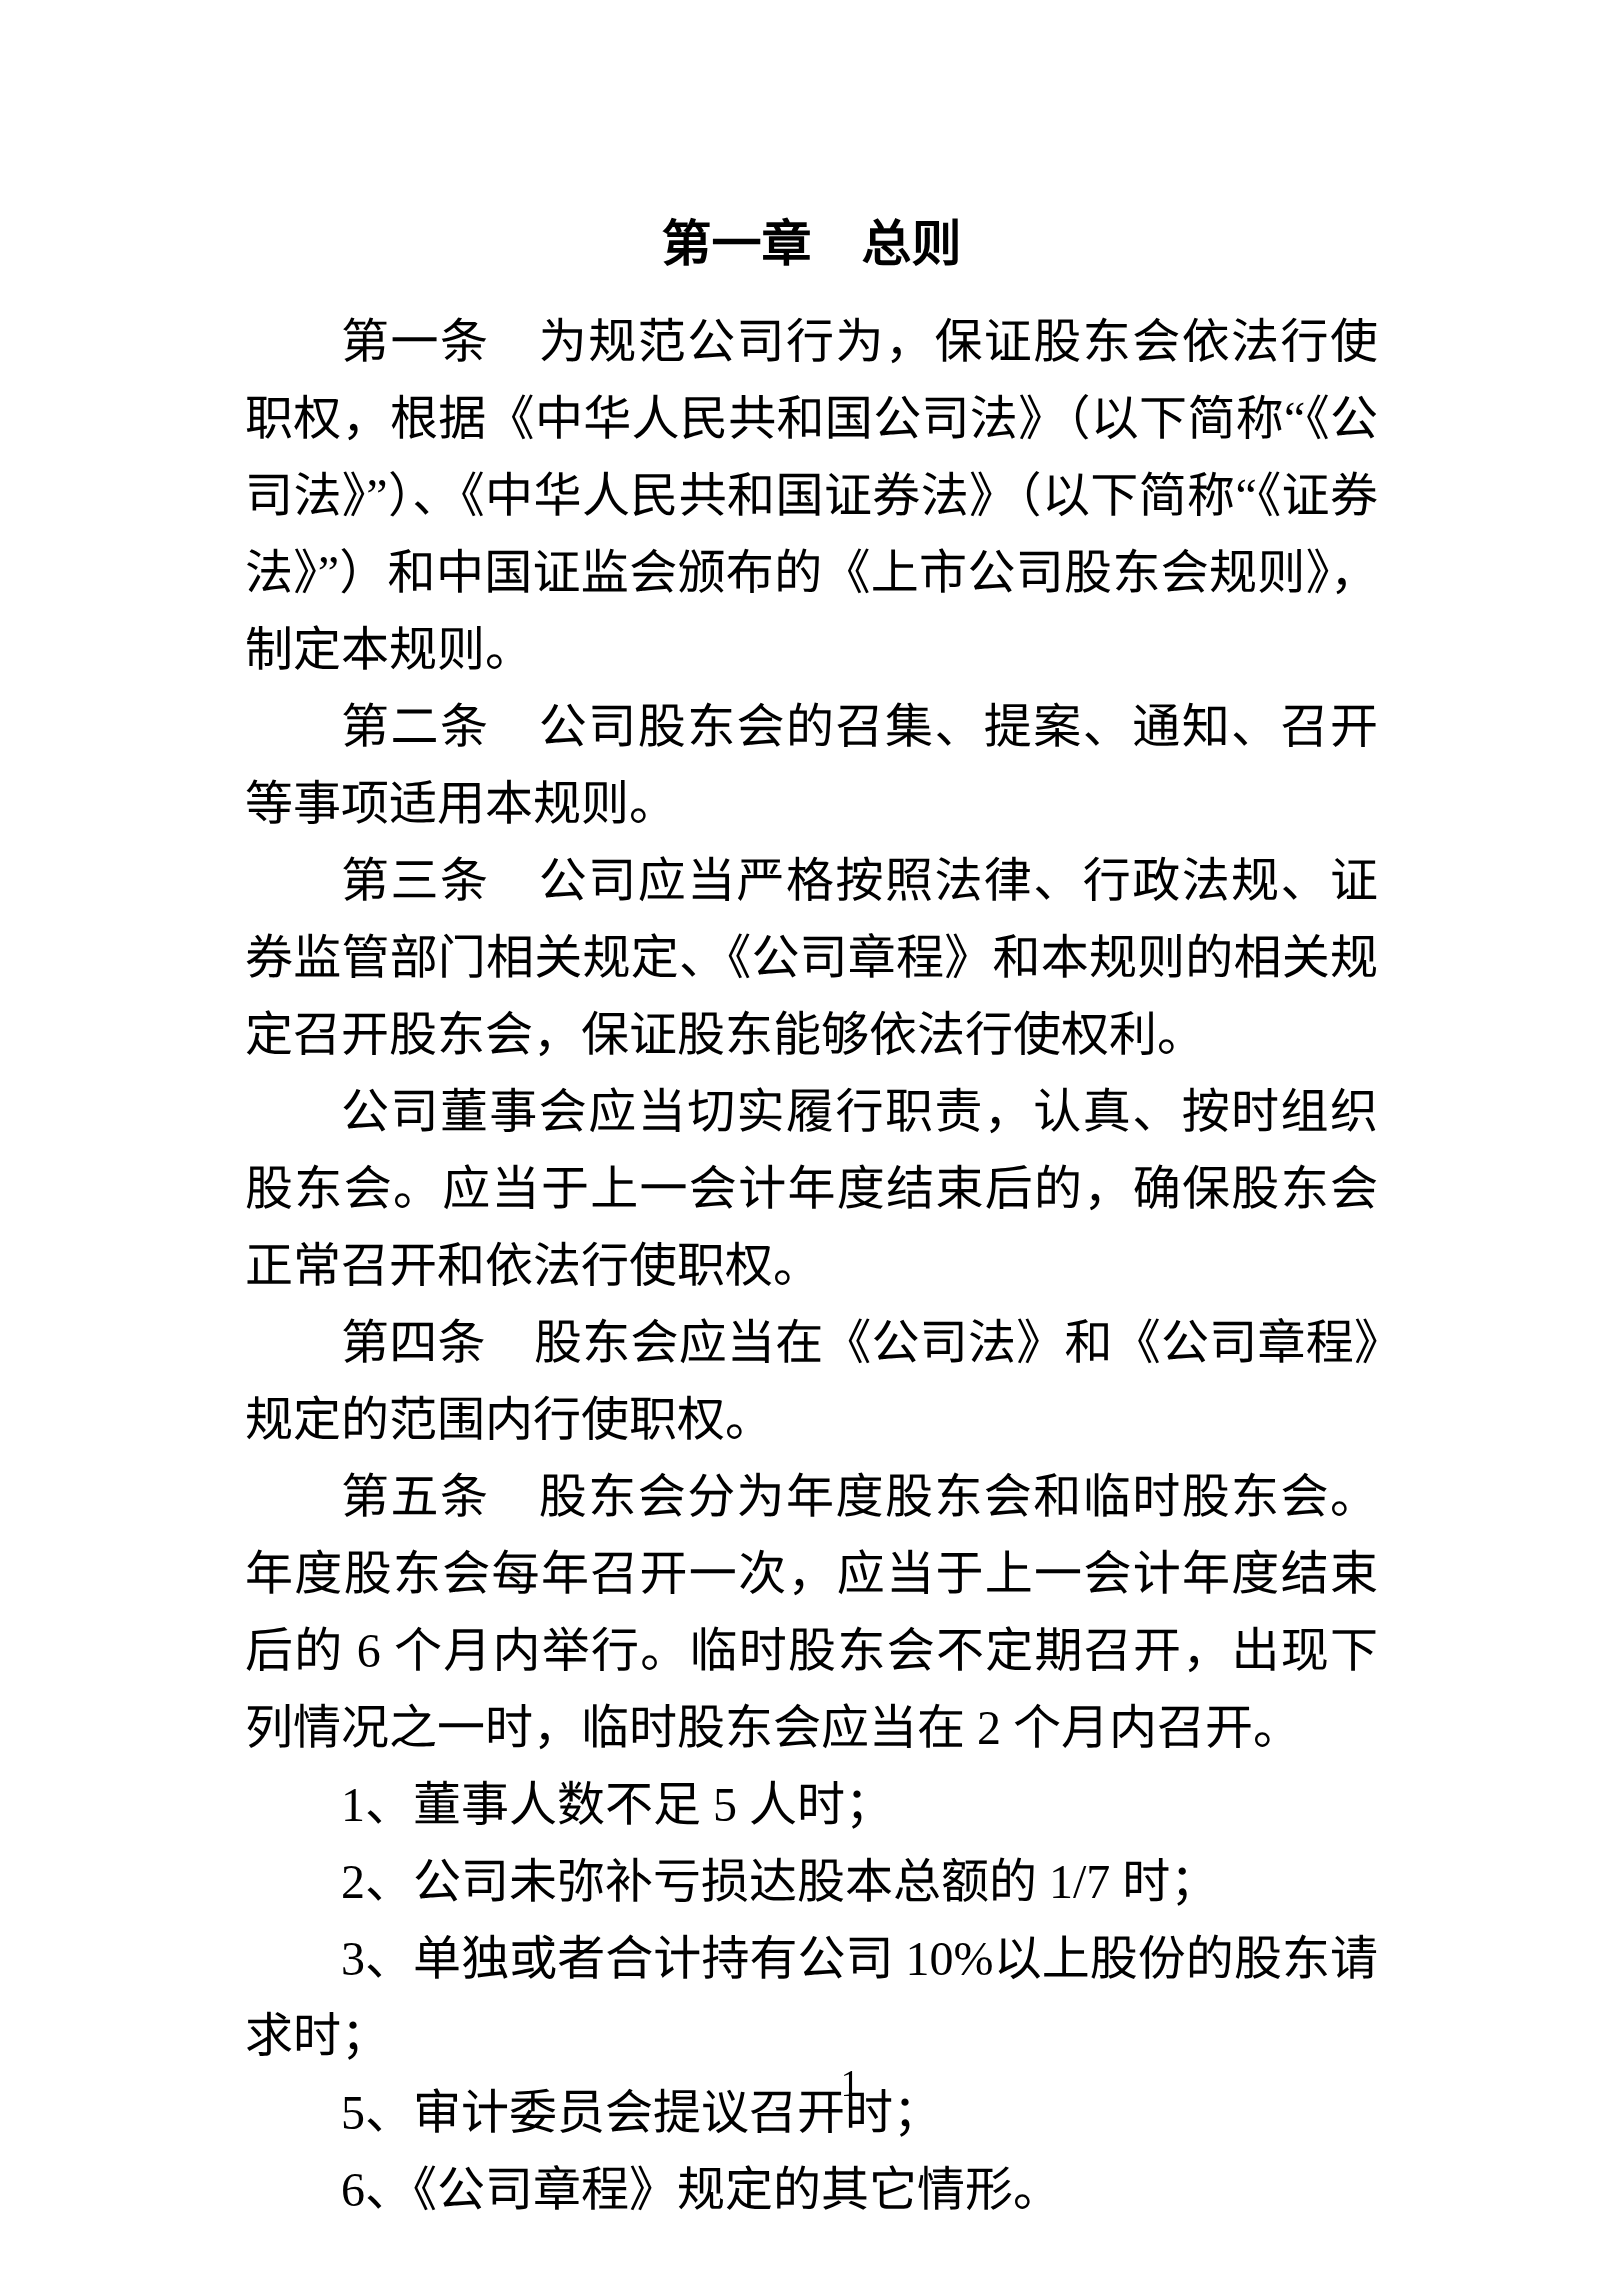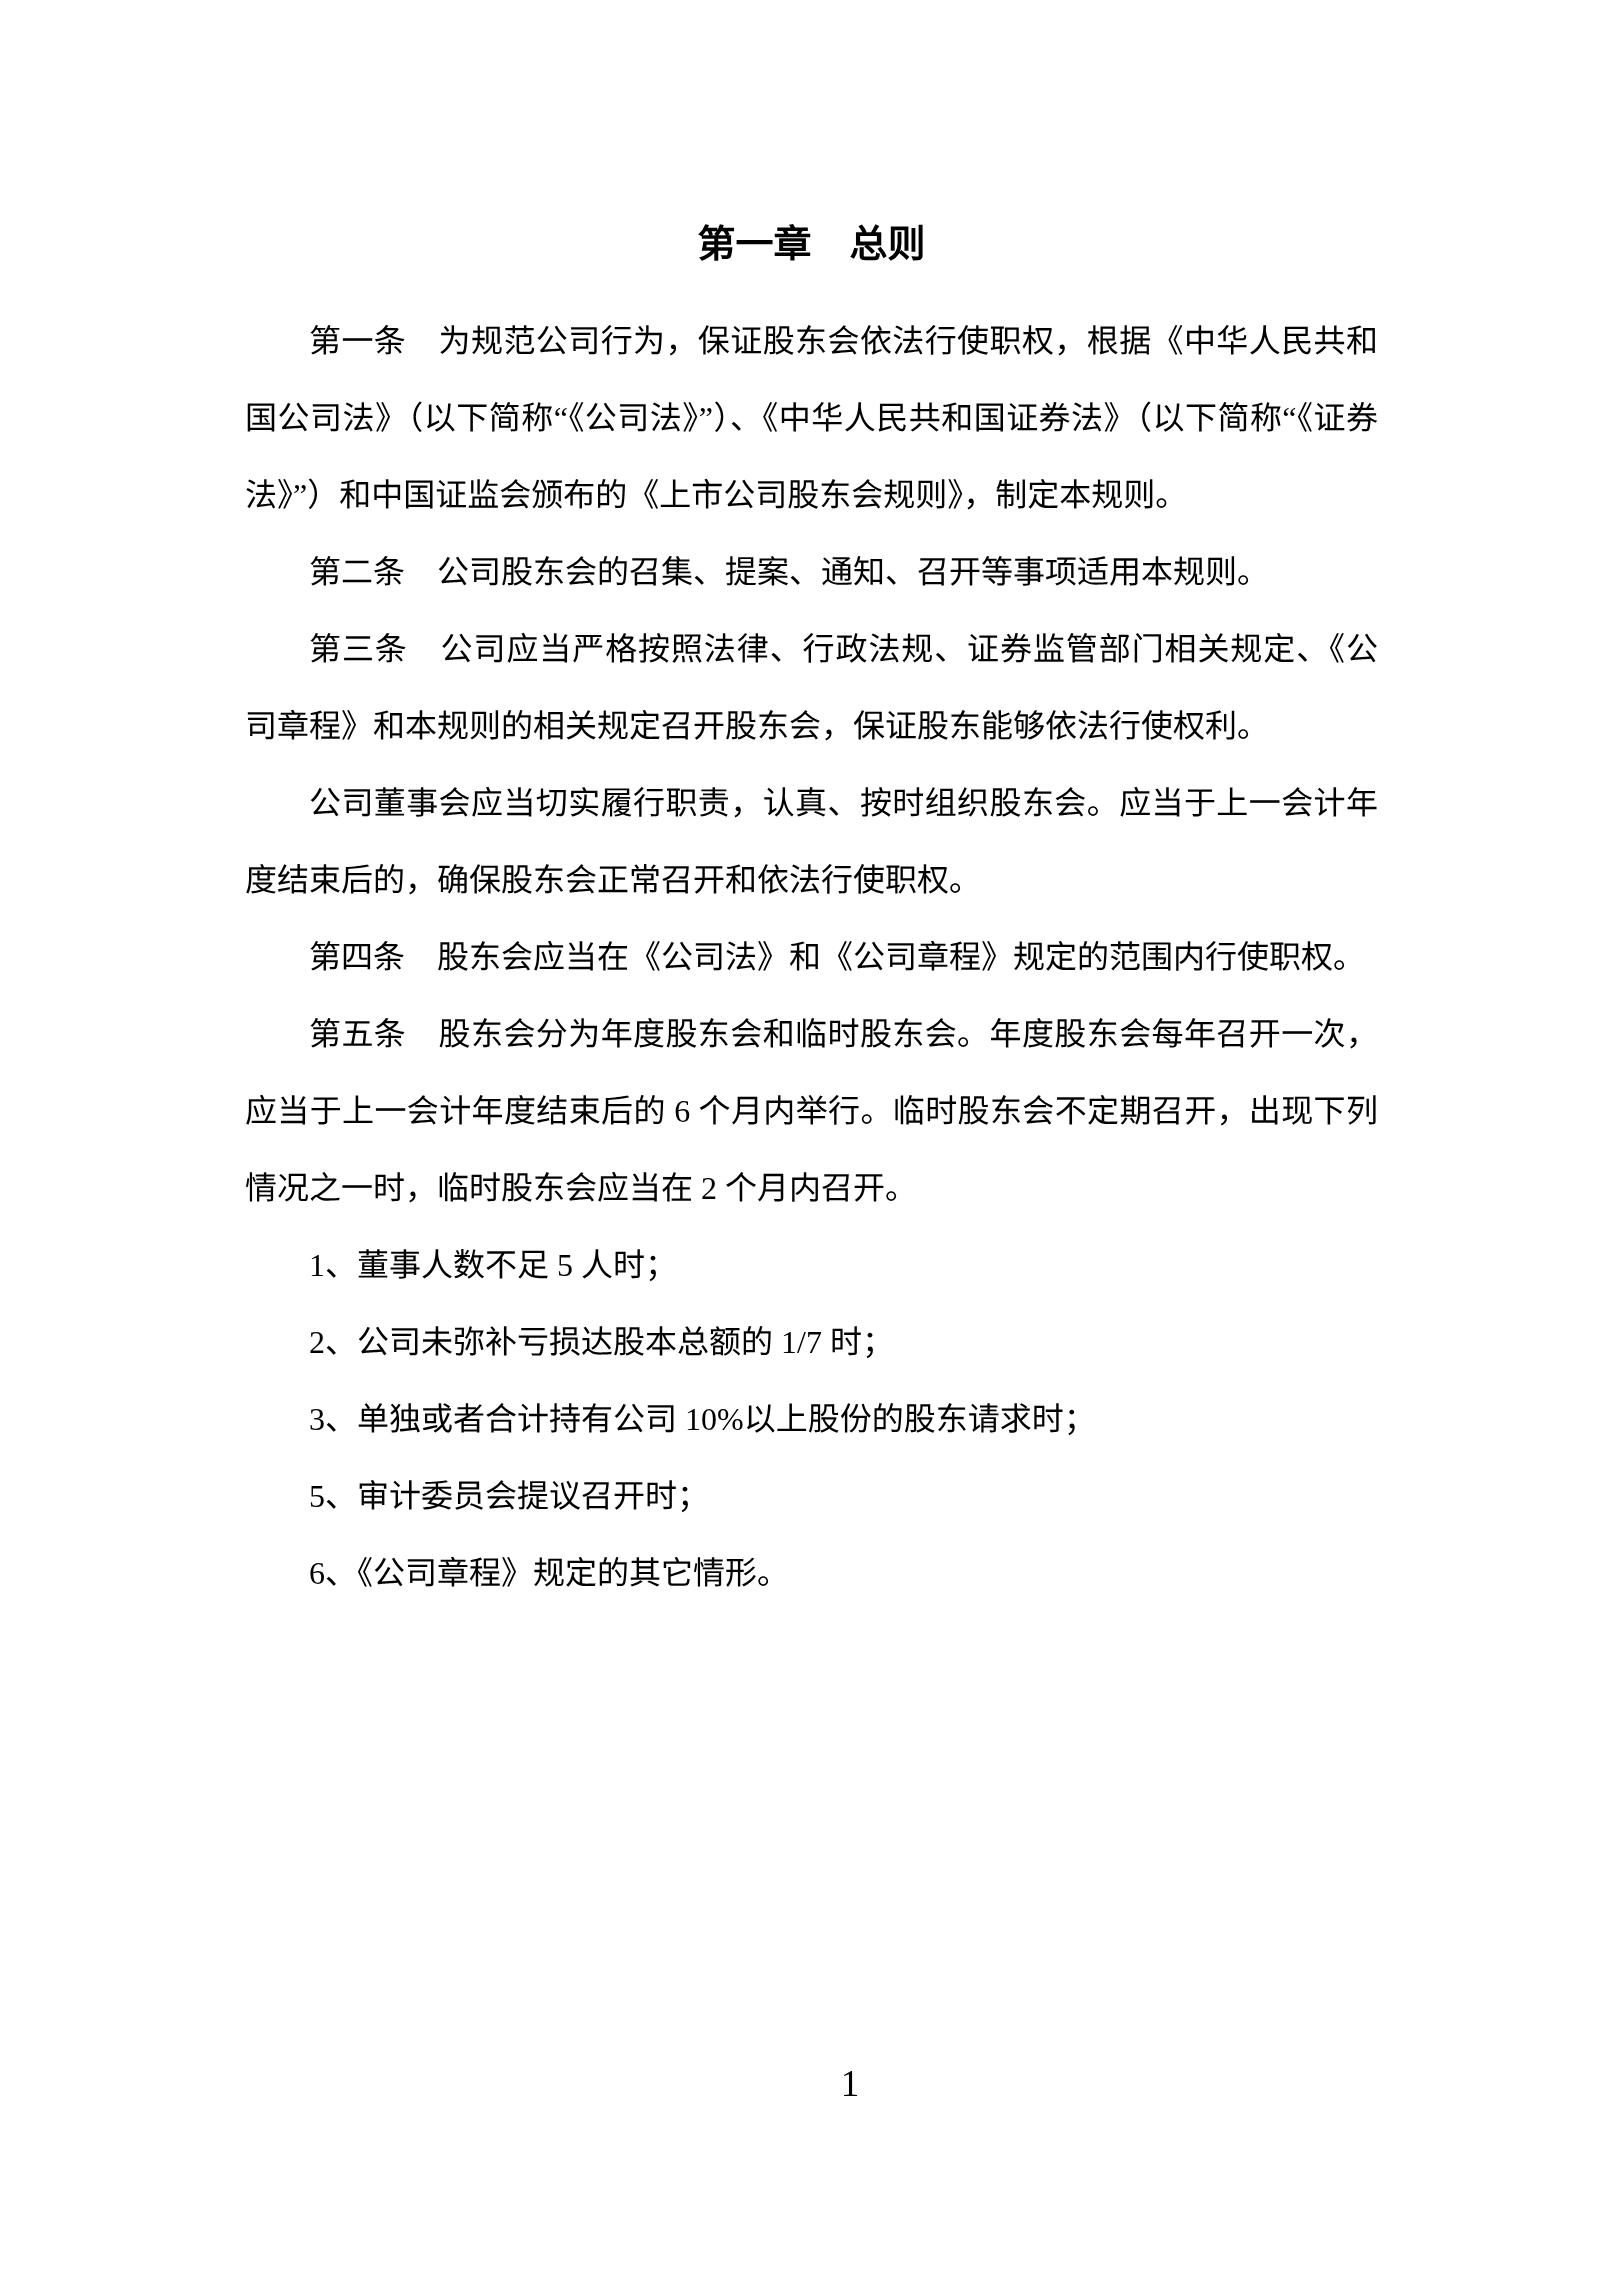--- a/index.html
+++ b/index.html
@@ -19,29 +19,29 @@
     position: absolute;
     left: 245px;
     top: 0;
     width: 1133px;
   }
   .title {
     margin: 206px 0 0 0;
     padding: 0;
     font-family: "DejaVu Sans", "Liberation Sans", sans-serif;
     font-weight: bold;
-    font-size: 38px;
+    font-size: 50px;
     line-height: 77px;
     text-align: center;
     white-space: pre;
   }
   .doc {
     margin-top: 19.6px;
     font-family: "Liberation Serif", "DejaVu Serif", serif;
-    font-size: 32px;
+    font-size: 48px;
     line-height: 77px;
   }
   .doc p {
     margin: 0;
     padding: 0;
     text-indent: 2em;
     text-align: justify;
     text-justify: inter-character;
   }
   .footer {

